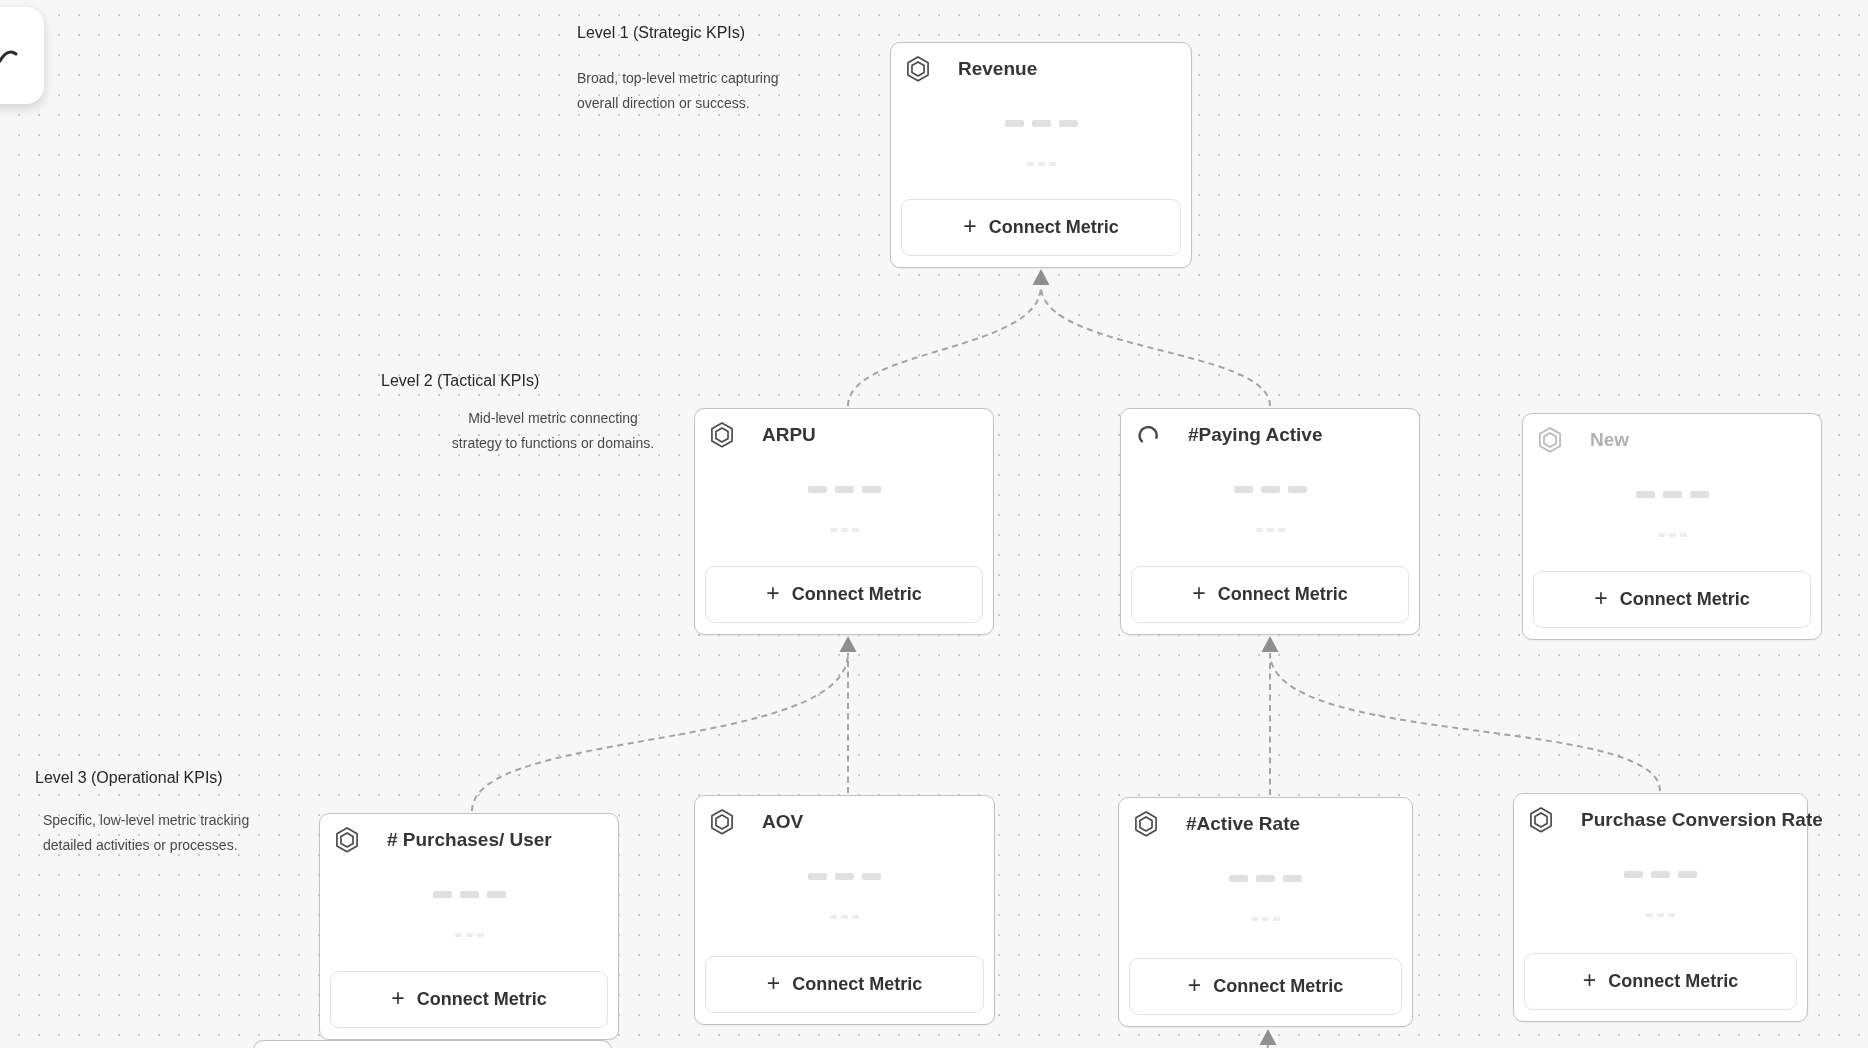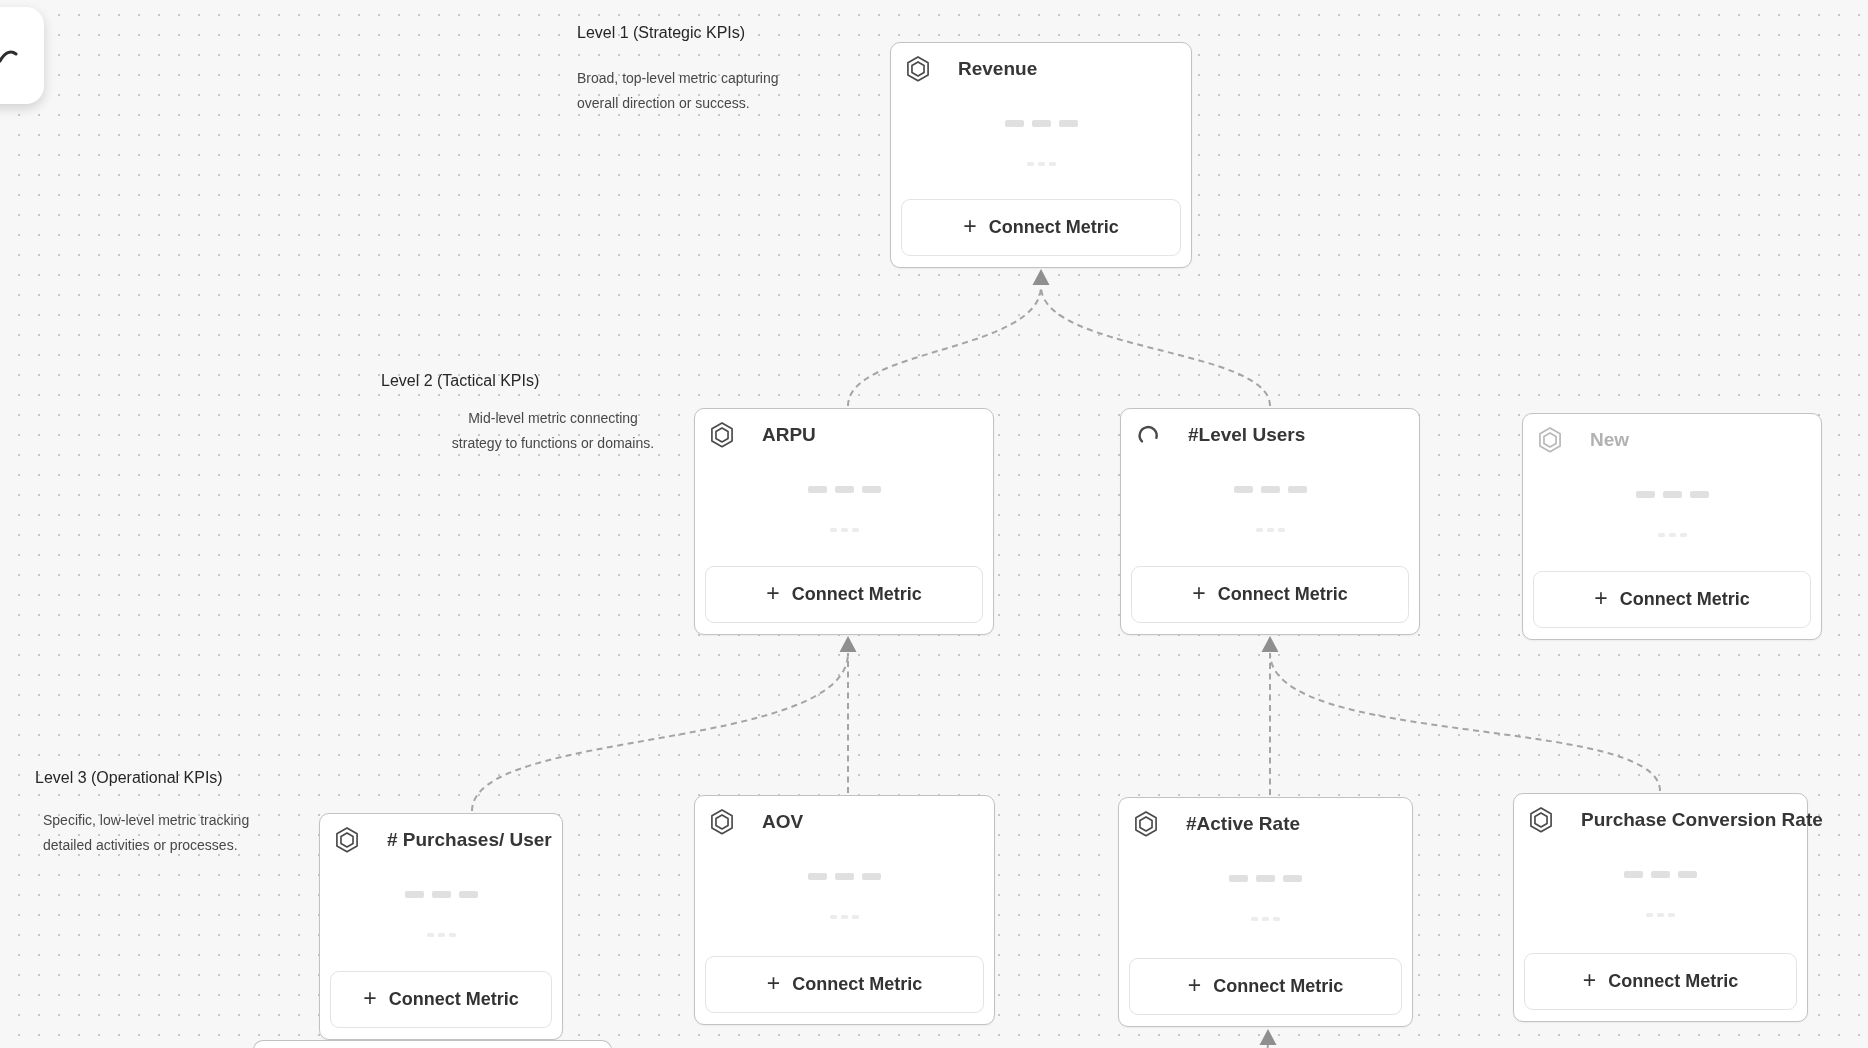--- a/index.html
+++ b/index.html
@@ -152,21 +152,21 @@
     </div>
   </div>
 
   <div class="card" style="left:1120px;top:408px;width:300px;height:227px;">
     <div class="card-header">
       <span class="hex-icon">
         <svg width="24" height="26" viewBox="0 0 24 25">
             <path d="M 4.6 17.3 A 8.5 8.5 0 1 1 19.4 17.3" fill="none" stroke="#4a4a4a" stroke-width="2.4" stroke-linecap="round" transform="rotate(-14 12 12.5)"></path>
           </svg>
       </span>
-      <span class="card-title">#Level Users</span>
+      <span class="card-title">#Paying Active</span>
     </div>
     <div class="skel-row r1">
         <i></i>
         <i></i>
         <i></i>
       </div>
     <div class="skel-row r2">
         <i></i>
         <i></i>
         <i></i>
@@ -198,21 +198,21 @@
         <i></i>
         <i></i>
         <i></i>
       </div>
     <div class="connect-btn">
       <span class="plus">+</span>
       <span>Connect Metric</span>
     </div>
   </div>
 
-  <div class="card" style="left:319px;top:813px;width:244px;height:227px;padding-left:17px;">
+  <div class="card" style="left:319px;top:813px;width:300px;height:227px;padding-left:17px;">
     <div class="card-header">
       <span class="hex-icon">
         <svg width="24" height="26" viewBox="0 0 22 25">
             <g fill="none" stroke="#4a4a4a" stroke-width="1.6" stroke-linejoin="round">
               <polygon points="11,0.9 20.7,6.5 20.7,18.2 11,23.8 1.3,18.2 1.3,6.5"></polygon>
               <polygon points="11,5.7 16.8,9.1 16.8,15.8 11,19.2 5.2,15.8 5.2,9.1"></polygon>
             </g>
           </svg>
       </span>
       <span class="card-title"># Purchases/ User</span>

